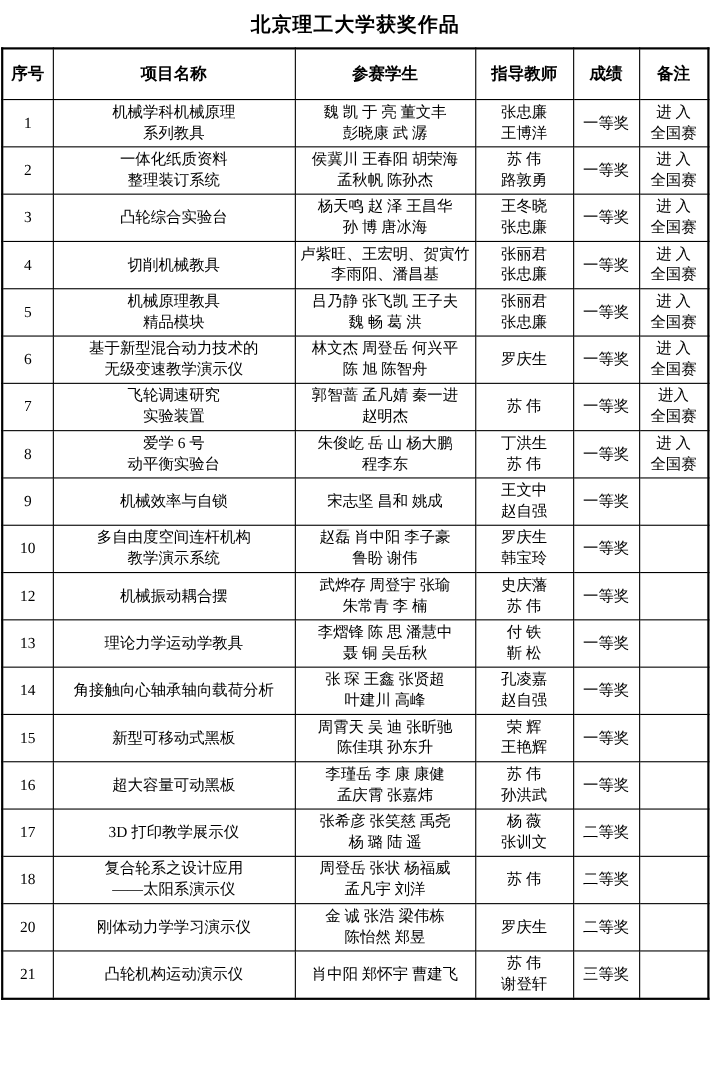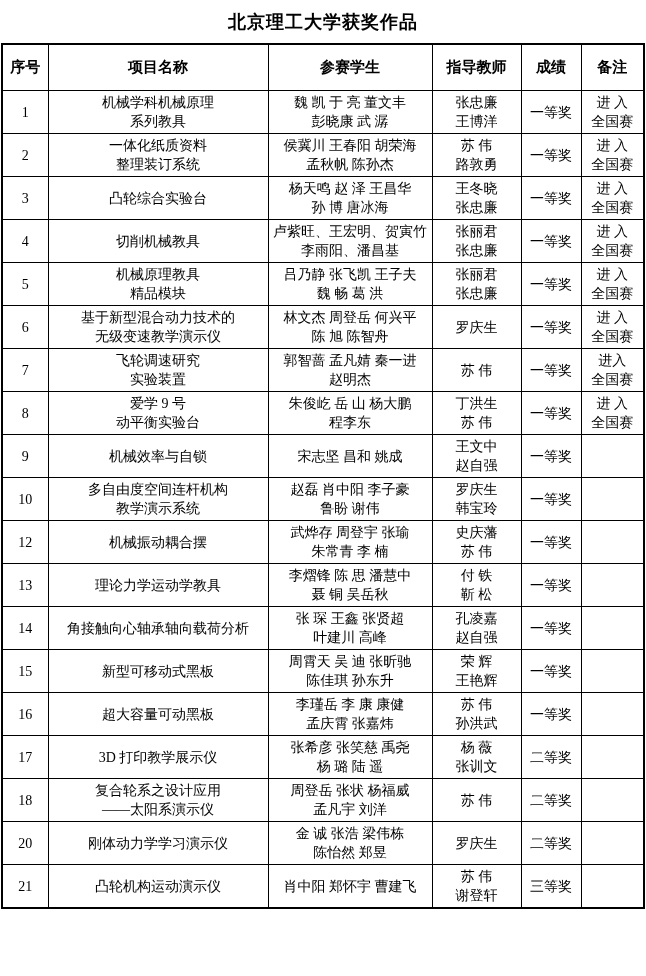--- a/index.html
+++ b/index.html
@@ -166,21 +166,21 @@
 实验装置</td>
           <td class="col-students">郭智蔷 孟凡婧 秦一进
 赵明杰</td>
           <td class="col-teachers">苏 伟</td>
           <td class="col-result">一等奖</td>
           <td class="col-note">进入
 全国赛</td>
         </tr>
         <tr>
           <td class="col-no">8</td>
-          <td class="col-project">爱学 9 号
+          <td class="col-project">爱学 6 号
 动平衡实验台</td>
           <td class="col-students">朱俊屹 岳 山 杨大鹏
 程李东</td>
           <td class="col-teachers">丁洪生
 苏 伟</td>
           <td class="col-result">一等奖</td>
           <td class="col-note">进 入
 全国赛</td>
         </tr>
         <tr>

